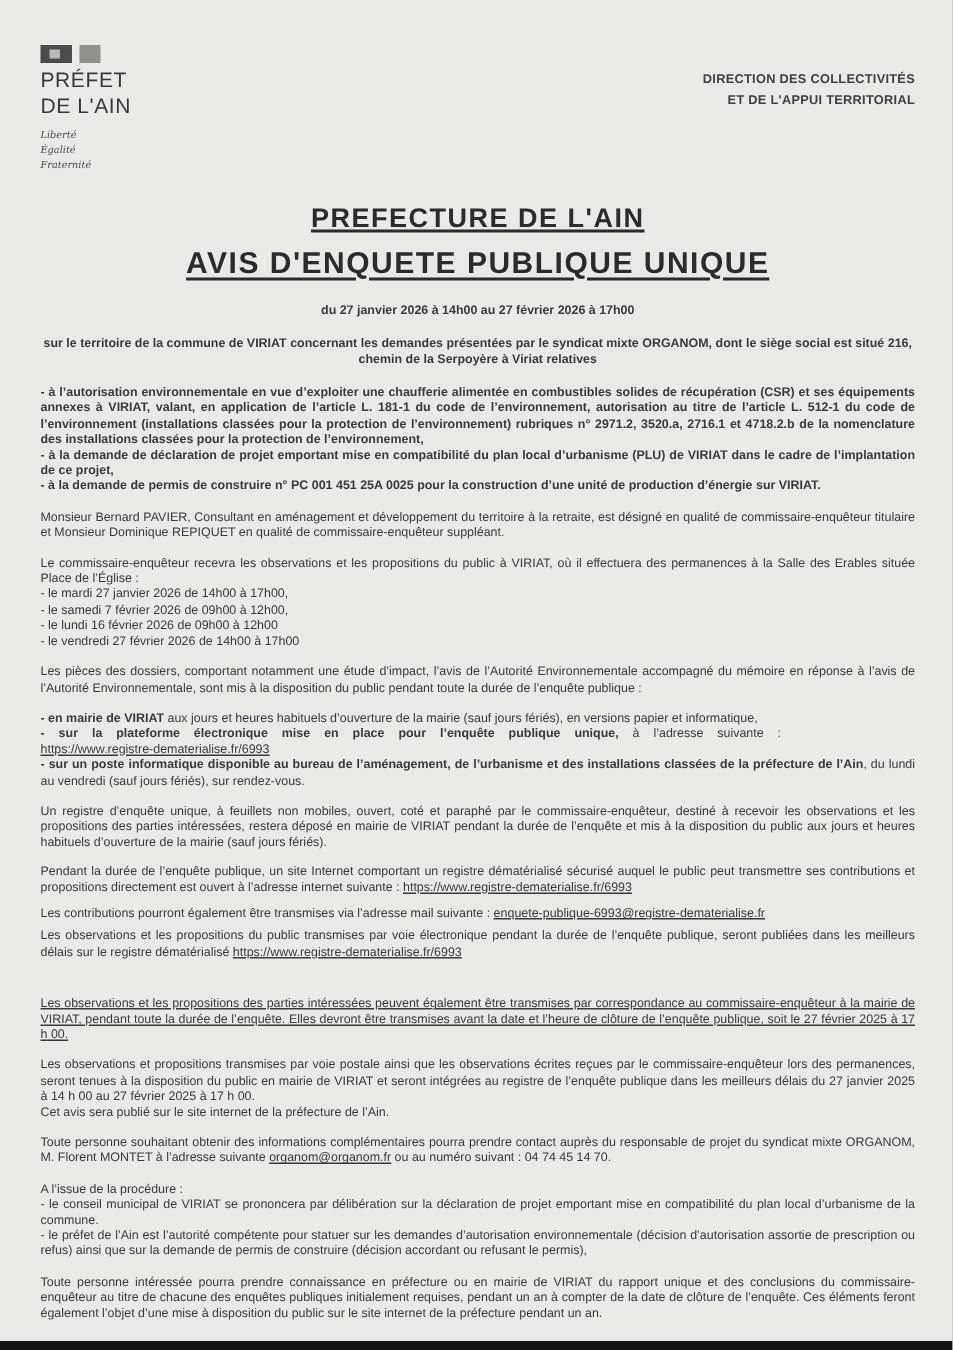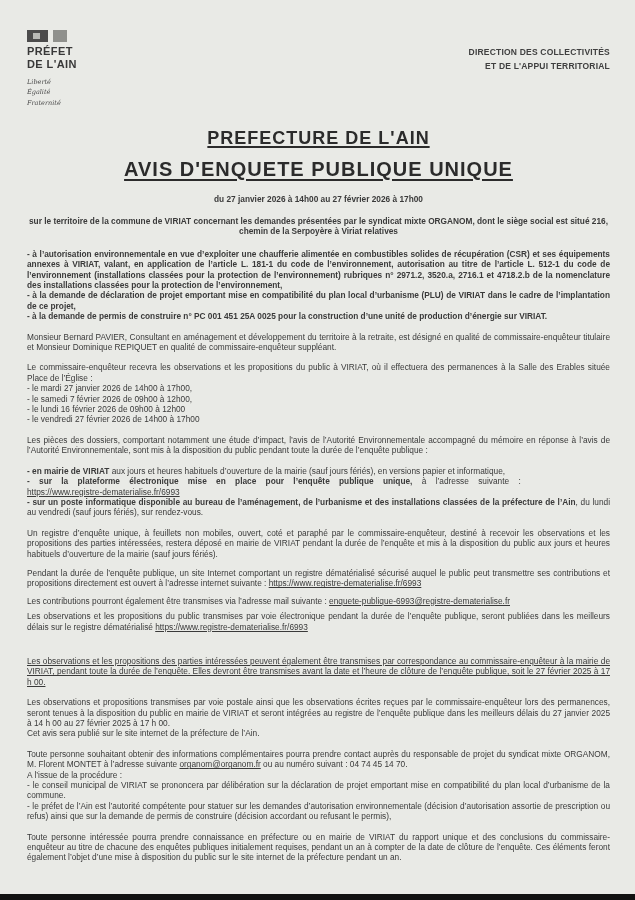--- a/index.html
+++ b/index.html
@@ -16,21 +16,21 @@
   }
   .content { padding:30px 25px 0 27px; }
 
   
   .header { display:flex; justify-content:space-between; align-items:flex-start; }
   .logo { width:150px; }
   .marianne { display:flex; gap:5px; margin-bottom:3px; }
   .marianne .m1 { width:21px; height:12px; background:#4c4c4c; position:relative; }
   .marianne .m1::after { content:""; position:absolute; left:6px; top:3px; width:7px; height:6px; background:#b9bab6; }
   .marianne .m2 { width:14px; height:12px; background:#8f908c; }
-  .logo-name { font-weight:bold; font-size:11px; line-height:1.2; color:#383838; letter-spacing:.4px; }
+  .logo-name { font-weight:normal; font-size:14px; line-height:1.2; color:#383838; letter-spacing:.4px; }
   .motto { margin-top:6px; font-family:"DejaVu Serif", serif; font-style:italic; font-size:6.5px; line-height:1.55; color:#4a4a4a; }
   .direction { margin-top:16px; text-align:right; font-weight:bold; font-size:8.5px; line-height:1.6; color:#404040; letter-spacing:.2px; }
 
   
   .subtitle {
     margin-top:20px; text-align:center; font-weight:bold; font-size:18px;
     color:var(--title, #2f2f2f); letter-spacing:1px;
     text-decoration:underline; text-decoration-thickness:1.5px; text-underline-offset:2px;
   }
   .main-title {
@@ -98,21 +98,21 @@
         <p class="blk" style="margin-top: 10px;"><span class="b">- en mairie de VIRIAT</span><span> aux jours et heures habituels d’ouverture de la mairie (sauf jours fériés), en versions papier et informatique,</span></p>
         <p class="blk" style="margin-top: 0px; word-spacing: 7px;"><span class="b">- sur la plateforme électronique mise en place pour l’enquête publique unique,</span><span> à l’adresse suivante :</span><br><span class="u">https://www.registre-dematerialise.fr/6993</span></p>
         <p class="blk" style="margin-top: 0px;"><span class="b">- sur un poste informatique disponible au bureau de l’aménagement, de l’urbanisme et des installations classées de la préfecture de l’Ain</span><span>, du lundi au vendredi (sauf jours fériés), sur rendez-vous.</span></p>
         <p class="blk" style="margin-top: 10px;"><span>Un registre d’enquête unique, à feuillets non mobiles, ouvert, coté et paraphé par le commissaire-enquêteur, destiné à recevoir les observations et les propositions des parties intéressées, restera déposé en mairie de VIRIAT pendant la durée de l’enquête et mis à la disposition du public aux jours et heures habituels d’ouverture de la mairie (sauf jours fériés).</span></p>
         <p class="blk" style="margin-top: 9px;"><span> Pendant la durée de l’enquête publique, un site Internet comportant un registre dématérialisé sécurisé auquel le public peut transmettre ses contributions et propositions directement est ouvert à l’adresse internet suivante : </span><span class="u">https://www.registre-dematerialise.fr/6993</span></p>
         <p class="blk" style="margin-top: 7px;"><span>Les contributions pourront également être transmises via l’adresse mail  suivante : </span><span class="u">enquete-publique-6993@registre-dematerialise.fr</span></p>
         <p class="blk" style="margin-top: 5px;"><span>Les observations et les propositions du public transmises par voie électronique pendant la durée de l’enquête publique, seront publiées dans les meilleurs délais sur le registre dématérialisé </span><span class="u">https://www.registre-dematerialise.fr/6993</span></p>
         <p class="blk" style="margin-top: 24px; text-decoration: underline;"><span>Les observations et les propositions des parties intéressées peuvent également être transmises par correspondance au commissaire-enquêteur à la mairie de VIRIAT, pendant toute la durée de l’enquête. Elles devront être transmises avant la date et l’heure de clôture de l’enquête publique, soit le 27 février 2025 à 17 h 00.</span></p>
         <p class="blk" style="margin-top: 10px;"><span>Les observations et propositions transmises par voie postale ainsi que les observations écrites reçues par le commissaire-enquêteur lors des permanences, seront tenues à la disposition du public en mairie de VIRIAT et seront intégrées au registre de l’enquête publique dans les meilleurs délais du 27 janvier 2025 à 14 h 00 au 27 février 2025 à 17 h 00.</span><br><span>Cet avis sera publié sur le site internet de la préfecture de l’Ain.</span></p>
         <p class="blk" style="margin-top: 10px;"><span>Toute personne souhaitant obtenir des informations complémentaires pourra prendre contact auprès du responsable de projet du syndicat mixte ORGANOM, M. Florent MONTET à l’adresse suivante </span><span class="u">organom@organom.fr</span><span> ou au numéro suivant : 04 74 45 14 70.</span></p>
-        <p class="blk" style="margin-top: 0;"><span>A l’issue de la procédure :</span></p>
+        <p class="blk" style="margin-top: 10px;"><span>A l’issue de la procédure :</span></p>
         <p class="blk" style="margin-top: 0px;"><span>- le conseil municipal de VIRIAT se prononcera par délibération sur la déclaration de projet emportant mise en compatibilité du plan local d’urbanisme de la commune.</span></p>
         <p class="blk" style="margin-top: 0px;"><span>- le préfet de l’Ain est l’autorité compétente pour statuer sur les demandes d’autorisation environnementale (décision d’autorisation assortie de prescription ou refus) ainsi que sur la demande de permis de construire (décision accordant ou refusant le permis),</span></p>
         <p class="blk" style="margin-top: 10px;"><span>Toute personne intéressée pourra prendre connaissance en préfecture ou en mairie de VIRIAT du rapport unique et des conclusions du commissaire-enquêteur au titre de chacune des enquêtes publiques initialement requises, pendant un an à compter de la date de clôture de l’enquête. Ces éléments feront également l’objet d’une mise à disposition du public sur le site internet de la préfecture pendant un an.</span></p>
       </div>
   </div>
 
   <div class="bottom-bar"></div>
 </div>
 
 </body></html>

